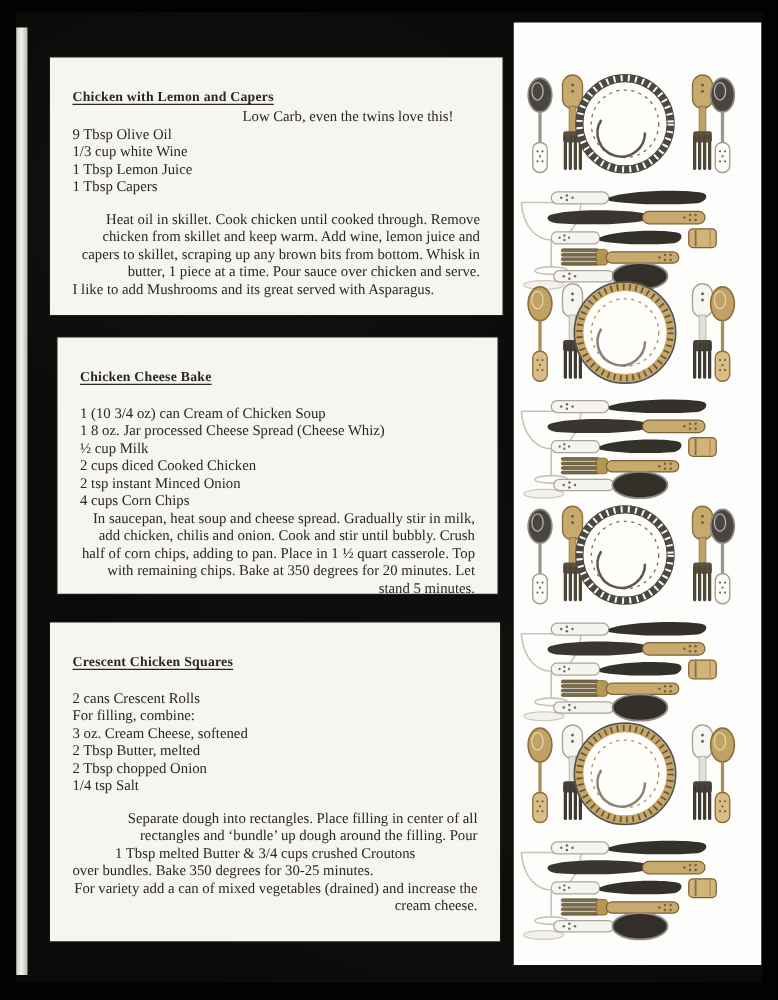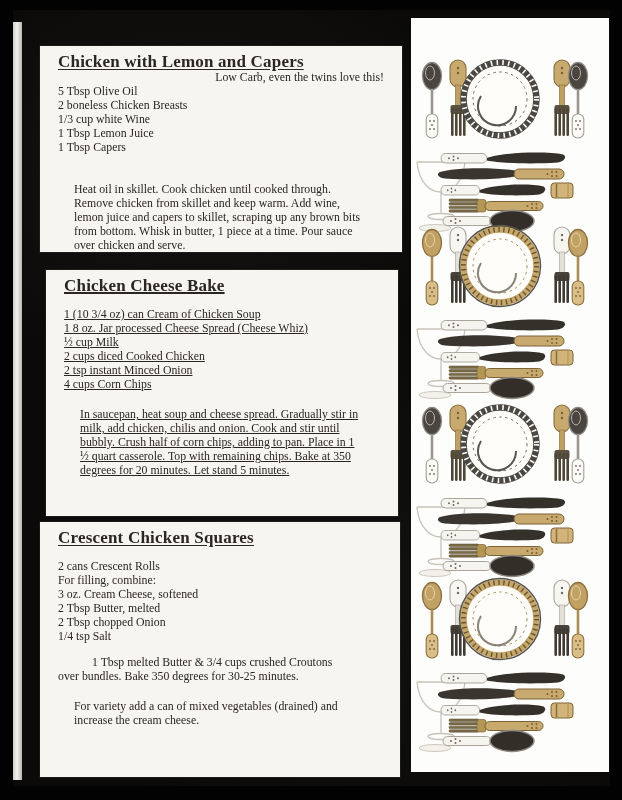--- a/index.html
+++ b/index.html
@@ -10,47 +10,46 @@
          background:
            radial-gradient(ellipse 420px 300px at 30% 20%, rgba(52,48,44,.28), rgba(0,0,0,0) 70%),
            radial-gradient(ellipse 500px 380px at 60% 75%, rgba(44,41,37,.22), rgba(0,0,0,0) 70%),
            #0b0a09;}
   .page-edge{position:absolute;left:13px;top:22px;width:9px;height:758px;
          background:linear-gradient(90deg,#cfcdc8,#f2f1ec 45%,#b9b7b1);}
   .card{position:absolute;background:#f7f5f0;color:#2a2622;overflow:hidden;
         font-size:11.8px;line-height:14px;
         box-shadow:0 0 0 1px rgba(255,255,255,.06);}
   .card .inner{padding:9px 18px 0 18px;}
-  .title{font-weight:bold;font-size:17px;text-decoration:underline;
-         text-underline-offset:2px;margin:0 0 1px 0;letter-spacing:.2px;}
-  .subtitle{padding-left:136px;text-align:right;}
+  .title{font-weight:bold;font-size:11px;text-decoration:underline;
+         text-underline-offset:2px;margin:16px 0 1px 0;letter-spacing:.2px;}
+  .subtitle{padding-left:136px;}
   .ing div{white-space:nowrap;} .gap12{height:12px;} .gap14{height:13px;}
-  .para{margin:16px;text-align:left;}
+  .para{margin:0;text-align:right;}
   .indent34{padding-left:34px;}
   #card1{left:40px;top:46px;width:362px;height:206px;}
-  #card2{left:46px;top:270px;width:352px;height:246px;text-decoration:underline;}
-  #card3{left:40px;top:522px;width:360px;height:255px;}
+  #card2{left:46px;top:270px;width:352px;height:205px;}
+  #card3{left:40px;top:498px;width:360px;height:255px;}
   .strip{position:absolute;left:411px;top:18px;width:198px;height:754px;
          background:#fdfdfb;overflow:hidden;}
   .strip svg{display:block;}
 </style>
 </head>
 <body>
 
 <div class="scan-bed"></div>
 <div class="paper"></div>
 <div class="page-edge"></div>
 
 <div class="card" id="card1">
   <div class="inner">
     <div class="title">Chicken with Lemon and Capers</div>
     <div class="subtitle">Low Carb, even the twins love this!</div>
     <div class="ing">
-      <div>5 Tbsp Olive Oil</div>
-      <div>2 boneless Chicken Breasts</div>
+      <div>9 Tbsp Olive Oil</div>
       <div>1/3 cup white Wine</div>
       <div>1 Tbsp Lemon Juice</div>
       <div>1 Tbsp Capers</div>
     </div>
     <div class="gap12"></div>
     <p class="para">Heat oil in skillet.  Cook chicken until cooked through.  Remove chicken from skillet and keep warm.  Add wine, lemon juice and capers to skillet, scraping up any brown bits from bottom.  Whisk in butter, 1 piece at a time.  Pour sauce over chicken and serve.</p>
     <div>I like to add Mushrooms and its great served with Asparagus.</div>
   </div>
 </div>
 
@@ -76,20 +75,21 @@
     <div class="gap14"></div>
     <div class="ing">
       <div>2 cans Crescent Rolls</div>
       <div>For filling, combine:</div>
       <div>3 oz. Cream Cheese, softened</div>
       <div>2 Tbsp Butter, melted</div>
       <div>2 Tbsp chopped Onion</div>
       <div>1/4 tsp Salt</div>
     </div>
     <div class="gap12"></div>
+    <p class="para">Separate dough into rectangles.  Place filling in center of all rectangles and ‘bundle’ up dough around the filling.  Pour</p>
     <div class="indent34">1 Tbsp melted Butter &amp; 3/4 cups crushed Croutons</div>
     <div>over bundles.  Bake 350 degrees for 30-25 minutes.</div>
     <p class="para">For variety add a can of mixed vegetables (drained)  and increase the cream cheese.</p>
   </div>
 </div>
 
 <div class="strip">
 <svg width="198" height="754" viewBox="0 0 198 754" xmlns="http://www.w3.org/2000/svg">
   <defs>
 

